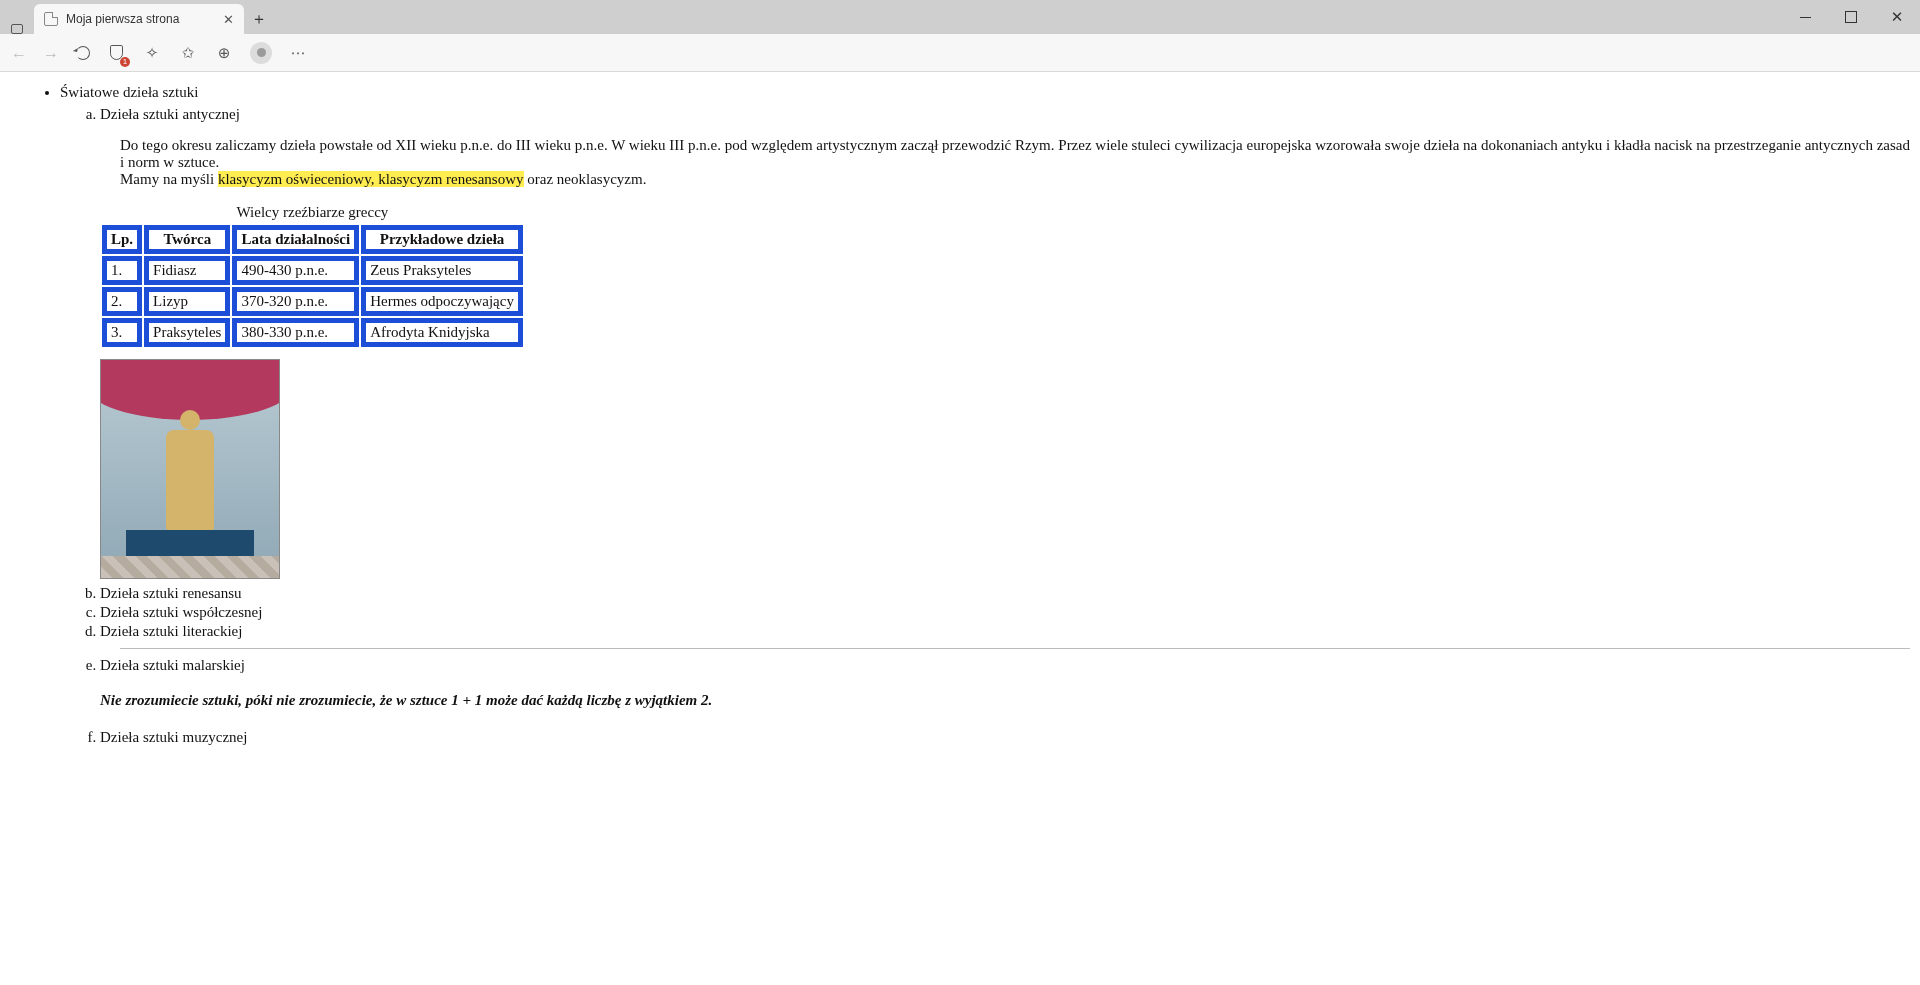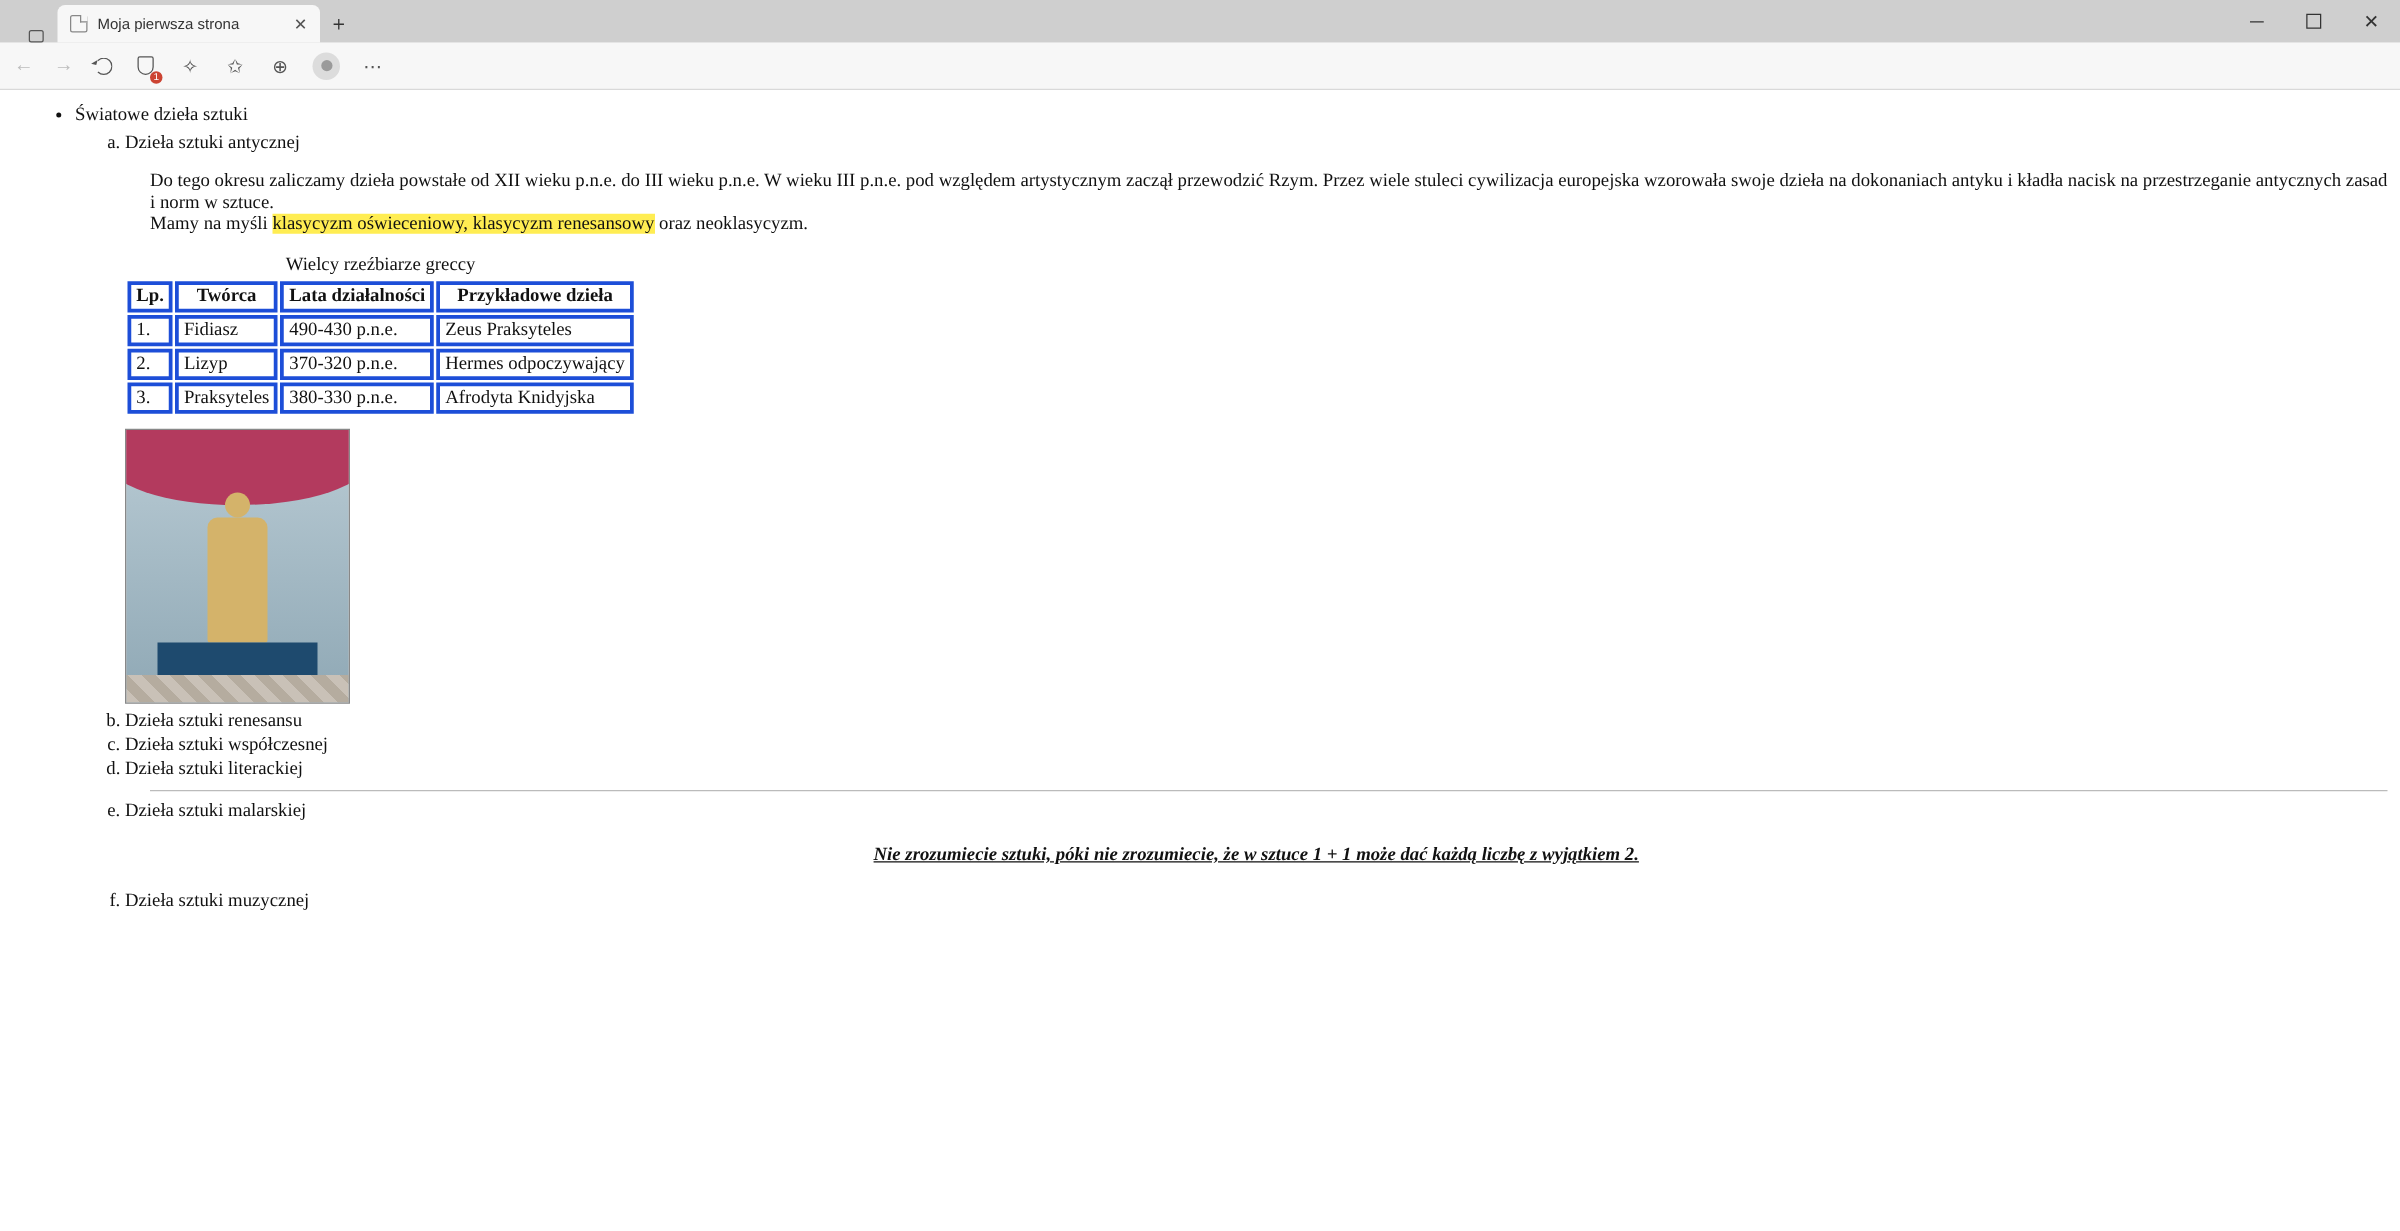--- a/index.html
+++ b/index.html
@@ -1,21 +1,21 @@
 <!DOCTYPE html>
 <html><head>
 <meta charset="utf-8">
 <style>
   * { box-sizing: border-box; }
   html, body { margin: 0; padding: 0; height: 100%; font-family: "Segoe UI", Tahoma, sans-serif; background: #fff; }
   
   .browser-chrome { width: 100%; }
   .tab-strip {
     height: 34px; background: #cfcfcf; display: flex; align-items: flex-end;
-    padding-left: 12px; position: relative;
+    padding-left: 0; position: relative;
   }
   .tab-strip .tab-spacer { width: 34px; }
   .tab {
     height: 30px; width: 210px; background: #f7f7f7; border-radius: 6px 6px 0 0;
     display: flex; align-items: center; padding: 0 10px; gap: 8px;
     font-size: 12px; color: #333;
   }
   .tab .doc-ic { width:14px; height:14px; border:1px solid #888; border-radius:2px; position:relative; }
   .tab .doc-ic::after { content:""; position:absolute; right:-1px; top:-1px; width:5px; height:5px; background:#f7f7f7; border-left:1px solid #888; border-bottom:1px solid #888; }
   .tab .close-x { margin-left:auto; font-size:13px; color:#555; cursor:pointer; }
@@ -58,36 +58,36 @@
   .page ol { list-style-type: lower-alpha; margin:4px 0 0 0; padding-left: 40px; }
   .page li > ol > li { padding: 1px 0; }
   .para { margin: 14px 0 0 20px; }
   .indent { text-indent: 40px; }
   .mark { background: #ffed52; }
   table.sculptors {
     border-collapse: separate; border-spacing: 2px; margin: 16px 0 10px 0;
   }
   table.sculptors caption { caption-side: top; text-align:center; padding-bottom:2px; }
   table.sculptors th, table.sculptors td {
-    border:3px solid #1d4ed8; padding:1px 4px; text-align:left; font-weight:normal;
+    border:5px solid #1d4ed8; padding:1px 4px; text-align:left; font-weight:normal;
   }
   table.sculptors th { font-weight:bold; text-align:center; }
   .artwork {
     width:180px; height:220px; margin:6px 0 4px 0;
     background: linear-gradient(#b9cbd4,#8fa8b5);
     border:1px solid #888; position:relative; overflow:hidden;
   }
   .artwork .drape { position:absolute; top:-10px; left:-15px; right:-15px; height:70px; background:#b33a5e; border-radius:0 0 50% 50%; }
   .artwork .plinth { position:absolute; left:25px; right:25px; bottom:22px; height:26px; background:#1e4a6e; }
   .artwork .statue { position:absolute; left:50%; bottom:48px; width:48px; height:100px; background:#d4b36a; transform:translateX(-50%); border-radius:8px 8px 2px 2px; }
   .artwork .head { position:absolute; left:50%; bottom:148px; width:20px; height:20px; background:#d4b36a; border-radius:50%; transform:translateX(-50%); }
   .artwork .floor { position:absolute; left:0; right:0; bottom:0; height:22px; background:repeating-linear-gradient(45deg,#c9c1b7 0 8px,#b5ac9f 8px 16px); }
 
   hr.sep { margin:8px 0 6px 20px; border:none; border-top:1px solid #bbb; }
-  .quote { text-align:center; font-style:italic; font-weight:bold; text-decoration:underline; margin:18px 0; }
+  .quote { font-style:italic; font-weight:bold; margin:18px 0; }
 </style>
 </head>
 <body>
 
 <div class="browser-chrome">
   <div class="tab-strip">
     <div class="tab-spacer" style="display:flex;align-items:center;justify-content:center;">
       <div style="width:12px;height:10px;border:1px solid #555;border-radius:2px;"></div>
     </div>
     <div class="tab">

